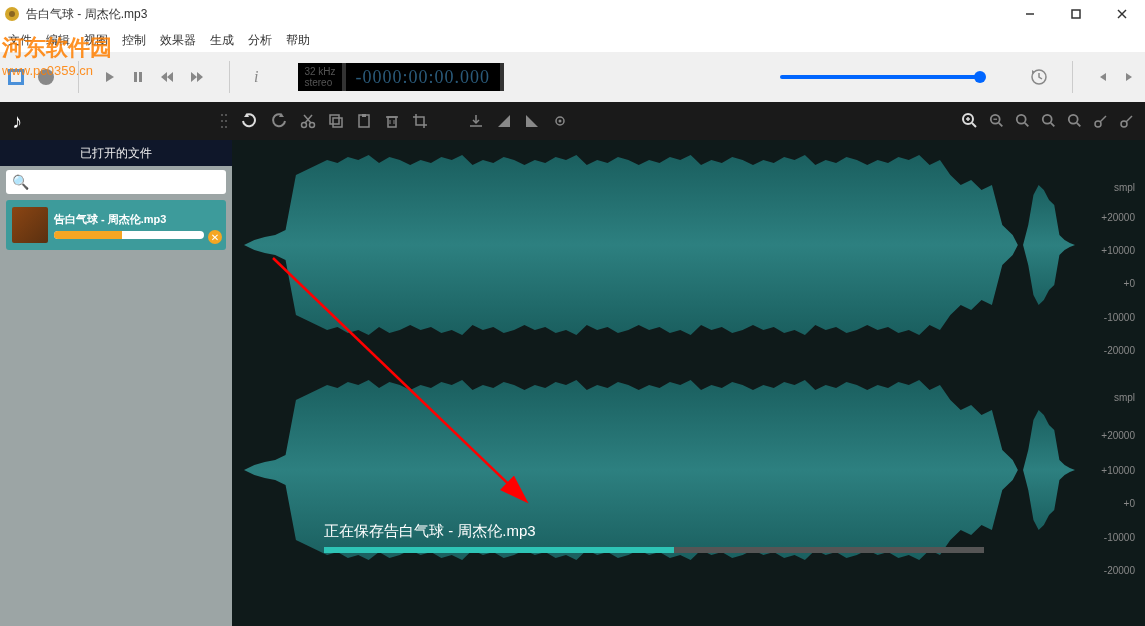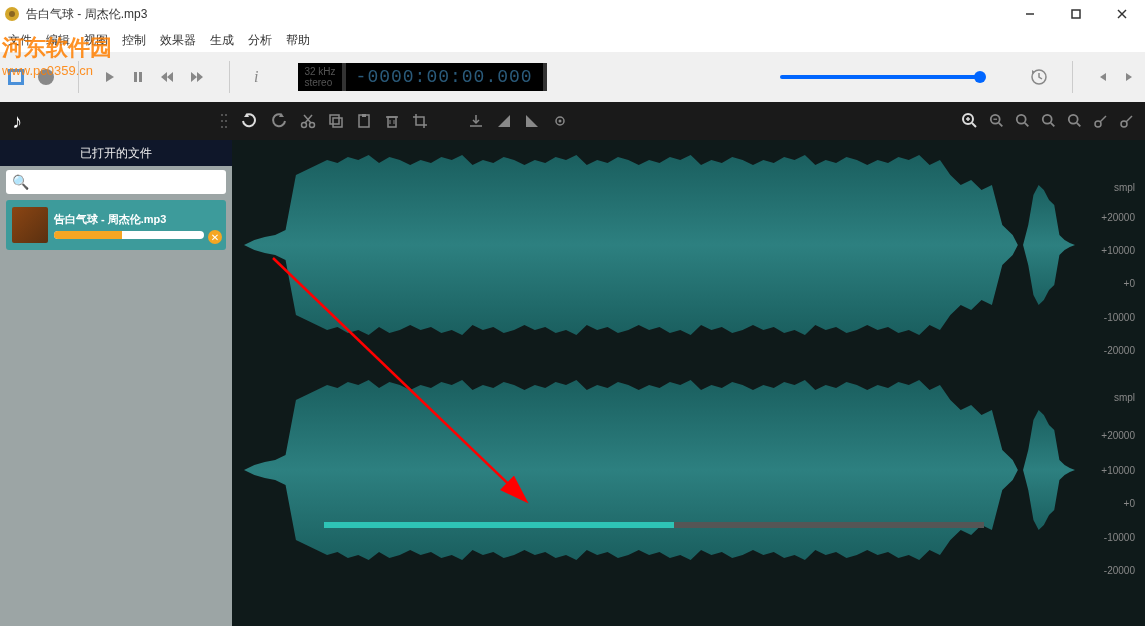--- a/index.html
+++ b/index.html
@@ -22,21 +22,21 @@
 .menubar { height: 24px; background: #fff; display: flex; align-items: center; padding: 0 8px; gap: 14px; font-size: 12px; color: #333; }
 .menubar span { cursor: default; }
 
 
 .toolbar { height: 50px; background: #f0f0f0; display: flex; align-items: center; padding: 0 8px; position: relative; }
 .tb-group { display: flex; align-items: center; gap: 14px; }
 .tb-sep { width: 1px; height: 32px; background: #ccc; margin: 0 10px; }
 .tb-stop { width: 16px; height: 16px; border: 3px solid #4a90d9; }
 .tb-rec { width: 16px; height: 16px; border-radius: 50%; background: #888; }
 .info-box { background: #000; color: #555; font-size: 10px; padding: 2px 6px; height: 28px; display: flex; flex-direction: column; justify-content: center; margin-left: 40px; }
-.timecode { background: #000; color: #2a5a7a; font-family: Liberation Mono, monospace; font-size: 18px; padding: 2px 10px; height: 28px; display: flex; align-items: center; letter-spacing: 1px; border-left: 4px solid #333; border-right: 4px solid #333; }
+.timecode { background: #000; color: #2a5a7a; font-family: Liberation Serif, serif; font-size: 18px; padding: 2px 10px; height: 28px; display: flex; align-items: center; letter-spacing: 1px; border-left: 4px solid #333; border-right: 4px solid #333; }
 .vol-slider { position: absolute; left: 780px; width: 200px; height: 4px; background: #0066ff; border-radius: 2px; }
 .vol-slider::after { content: ""; position: absolute; right: -6px; top: -4px; width: 12px; height: 12px; border-radius: 50%; background: #0066ff; }
 .tb-right { position: absolute; right: 10px; display: flex; align-items: center; gap: 14px; }
 
 
 .dark-toolbar { height: 38px; background: #1a1a1a; display: flex; align-items: center; padding: 0 8px; position: relative; }
 .note-icon { color: #fff; font-size: 20px; margin-left: 4px; }
 .dt-center { position: absolute; left: 220px; display: flex; align-items: center; gap: 12px; }
 .dt-right { position: absolute; right: 10px; display: flex; align-items: center; gap: 10px; }
 
@@ -321,16 +321,17 @@
 <svg class="red-arrow" width="280" height="280">
   <defs>
       <marker id="ah" markerWidth="12" markerHeight="12" refX="10" refY="4" orient="auto">
         <path d="M0,0 L12,4 L0,8 Z" fill="#ff0000"></path>
       </marker>
     </defs>
   <line x1="8" y1="8" x2="260" y2="250" stroke="#ff0000" stroke-width="2.5" marker-end="url(#ah)"></line>
 </svg>
 
 <div class="save-overlay">
+  <div class="save-text">正在保存告白气球 - 周杰伦.mp3</div>
   <div class="save-progress">
       <div class="save-progress-bar"></div>
     </div>
 </div>
 
 </body></html>

